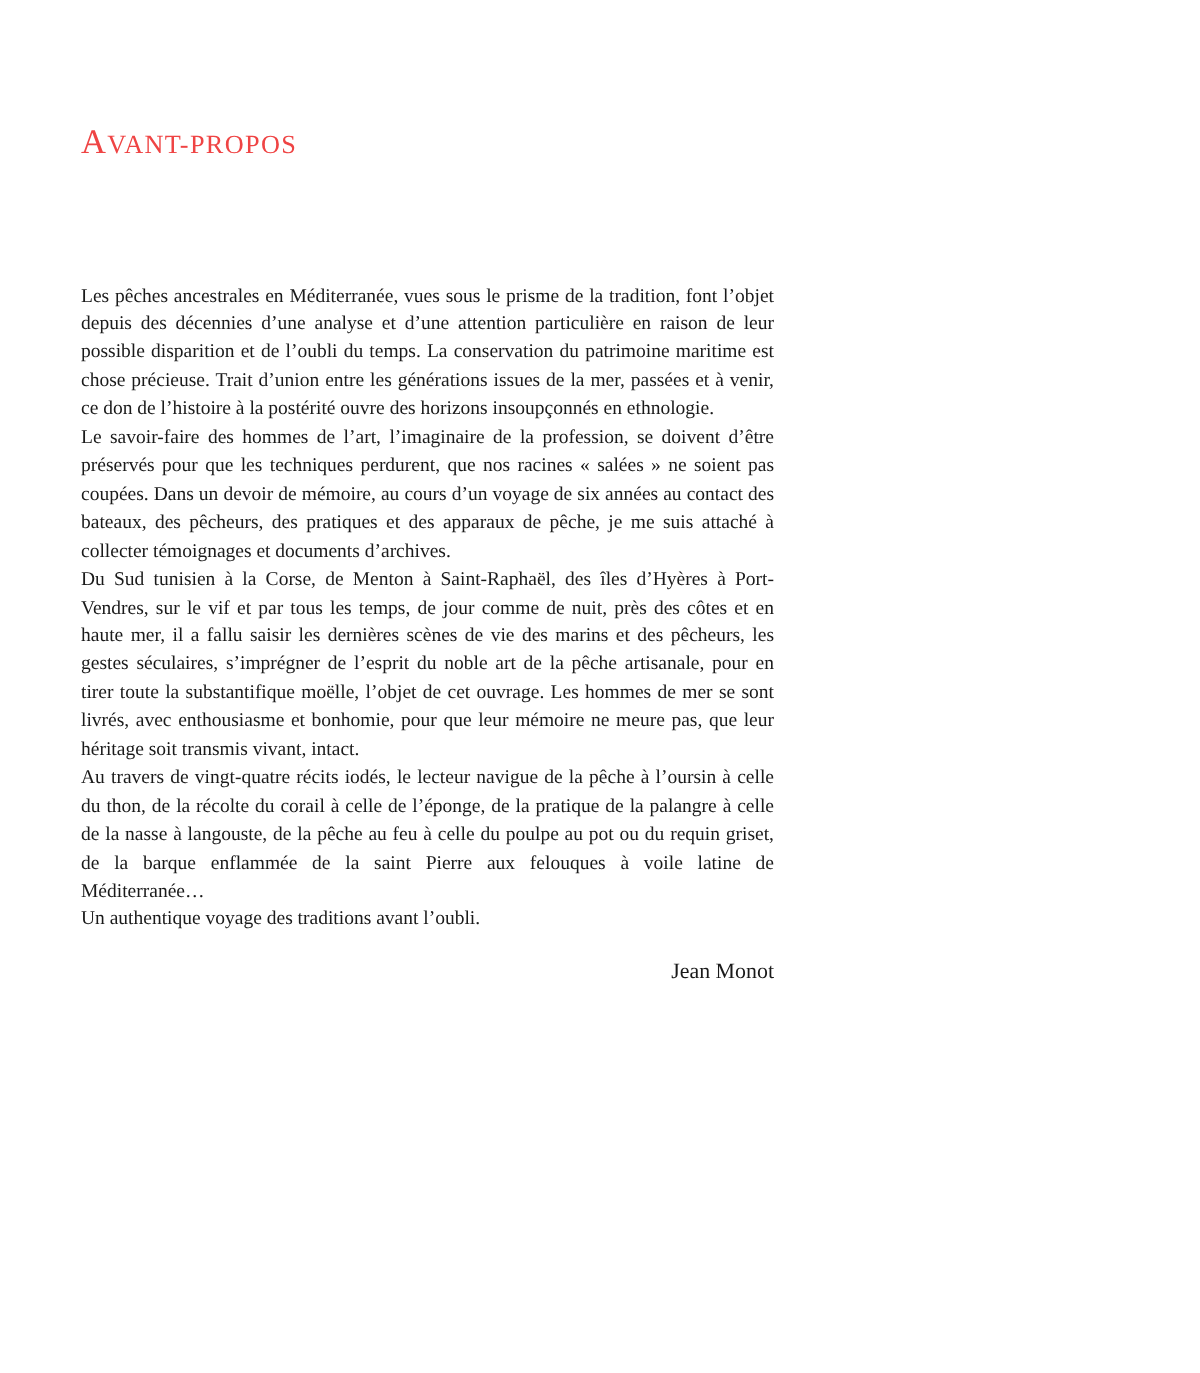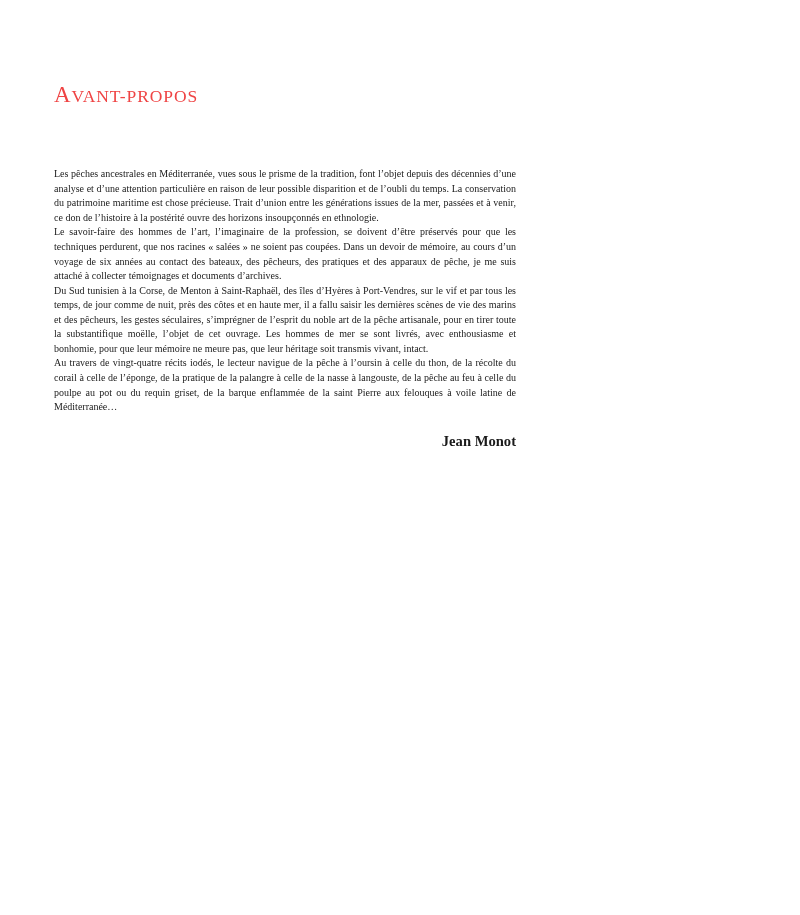--- a/index.html
+++ b/index.html
@@ -37,51 +37,52 @@
     line-height: 1.1;
   }
   
   .chapter-title .cap {
     font-size: 23px;
   }
   .chapter-title .sc {
     font-size: 17.5px;
   }
   .body-text {
-    margin-top: 60px;
-    font-size: 10px;
+    margin-top: 80px;
+    font-size: 13px;
     line-height: 1.455;
     text-align: justify;
     text-justify: inter-word;
     hyphens: manual;
   }
   .body-text p {
     margin: 0;
     text-indent: 0;
   }
   .signature {
     margin-top: 18px;
     text-align: right;
-    font-weight: bold;
+    font-weight: normal;
     font-size: 14.6px;
   }
 </style>
 </head>
 <body>
 
 <div class="page">
 
   <div class="content">
 
     <h1 class="chapter-title"><span class="cap">A</span><span class="sc">VANT-PROPOS</span></h1>
 
     <div class="body-text">
       <p>Les pêches ancestrales en Méditerranée, vues sous le prisme de la tradition, font l’objet depuis des décennies d’une analyse et d’une attention particulière en raison de leur possible disparition et de l’oubli du temps. La conservation du patrimoine maritime est chose précieuse. Trait d’union entre les générations issues de la mer, passées et à venir, ce don de l’histoire à la postérité ouvre des horizons insoupçonnés en ethnologie.</p>
       <p>Le savoir-faire des hommes de l’art, l’imaginaire de la profession, se doivent d’être préservés pour que les techniques perdurent, que nos racines « salées » ne soient pas coupées. Dans un devoir de mémoire, au cours d’un voyage de six années au contact des bateaux, des pêcheurs, des pratiques et des apparaux de pêche, je me suis attaché à collecter témoignages et documents d’archives.</p>
       <p>Du Sud tunisien à la Corse, de Menton à Saint-Raphaël, des îles d’Hyères à Port-Vendres, sur le vif et par tous les temps, de jour comme de nuit, près des côtes et en haute mer, il a fallu saisir les dernières scènes de vie des marins et des pêcheurs, les gestes séculaires, s’imprégner de l’esprit du noble art de la pêche artisanale, pour en tirer toute la substantifique moëlle, l’objet de cet ouvrage. Les hommes de mer se sont livrés, avec enthousiasme et bonhomie, pour que leur mémoire ne meure pas, que leur héritage soit transmis vivant, intact.</p>
       <p>Au travers de vingt-quatre récits iodés, le lecteur navigue de la pêche à l’oursin à celle du thon, de la récolte du corail à celle de l’éponge, de la pratique de la palangre à celle de la nasse à langouste, de la pêche au feu à celle du poulpe au pot ou du requin griset, de la barque enflammée de la saint Pierre aux felouques à voile latine de Méditerranée…</p>
+      <p>Un authentique voyage des traditions avant l’oubli.</p>
     </div>
 
     <div class="signature">Jean Monot</div>
 
   </div>
 
 </div>
 
 </body></html>

